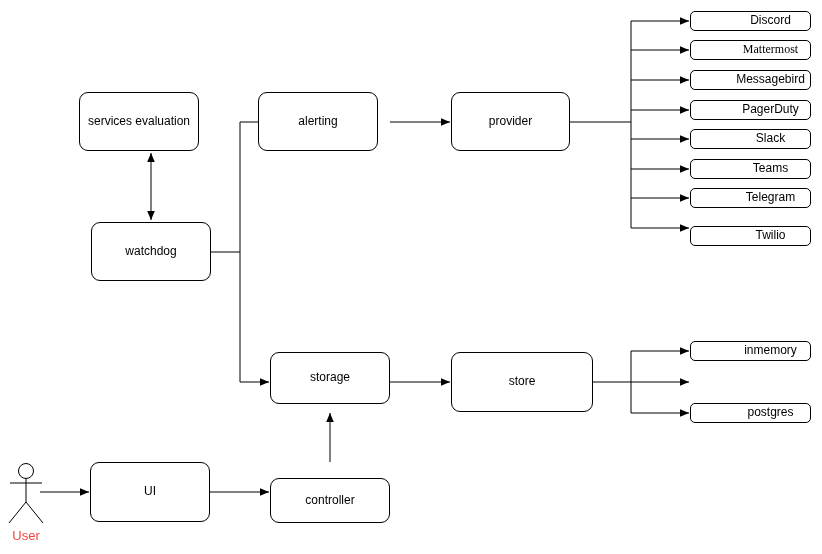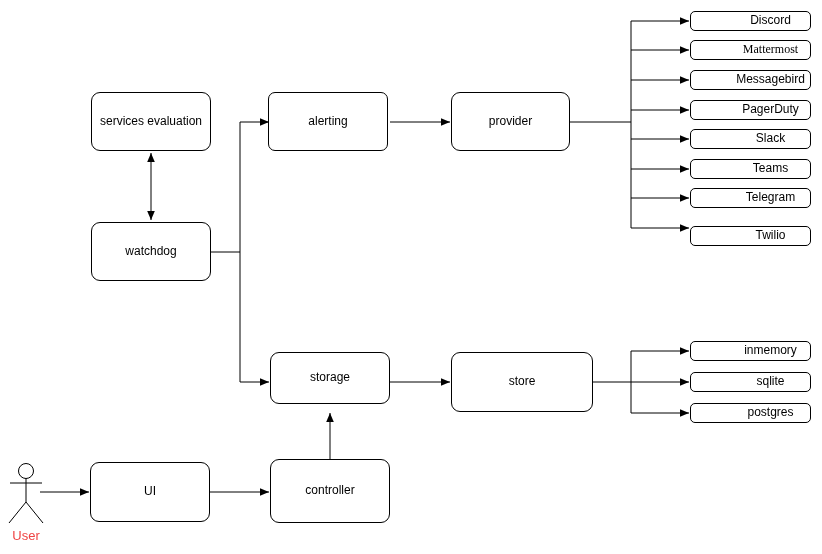--- a/index.html
+++ b/index.html
@@ -133,37 +133,36 @@
 
     <g>
       <circle class="head" cx="26" cy="471" r="7.5"></circle>
       <line x1="26" y1="478.5" x2="26" y2="502"></line>
       <line x1="10" y1="483" x2="42" y2="483"></line>
       <line x1="26" y1="502" x2="9" y2="523"></line>
       <line x1="26" y1="502" x2="43" y2="523"></line>
     </g>
   </svg>
 
-  <div class="node big" style="left:91px;  top:92px;text-align:right;">services evaluation</div>
+  <div class="node big" style="left:79px;  top:92px;text-align:right;">services evaluation</div>
   <div class="node big" style="left:91px;  top:222px;">watchdog</div>
-  <div class="node big" style="left:268px; top:92px;border-radius:7px;">alerting</div>
+  <div class="node big" style="left:258px; top:92px;">alerting</div>
   <div class="node big" style="left:451px; top:92px; width:119px;">provider</div>
   <div class="node big" style="left:270px; top:352px; height:52px;">storage</div>
   <div class="node big" style="left:451px; top:352px; width:142px; height:60px;">store</div>
   <div class="node big" style="left:90px;  top:462px; height:60px;">UI</div>
-  <div class="node big" style="left:270px; top:459px; height:64px;">controller</div>
+  <div class="node big" style="left:270px; top:478px; height:45px;">controller</div>
 
   <div class="node leaf" style="top:11px;">Discord</div>
   <div class="node leaf" style="top:40px;font-family:Liberation Serif, serif;">Mattermost</div>
   <div class="node leaf" style="top:70px;">Messagebird</div>
   <div class="node leaf" style="top:100px;">PagerDuty</div>
   <div class="node leaf" style="top:129px;">Slack</div>
   <div class="node leaf" style="top:159px;">Teams</div>
   <div class="node leaf" style="top:188px;">Telegram</div>
   <div class="node leaf" style="top:218px;margin-top:8px;">Twilio</div>
 
   <div class="node leaf" style="top:341px;">inmemory</div>
-  <div class="node leaf" style="top:372px;">sqlite</div>
   <div class="node leaf" style="top:403px;">postgres</div>
 
   <div class="actor-label">User</div>
 
 </div>
 
 </body></html>

